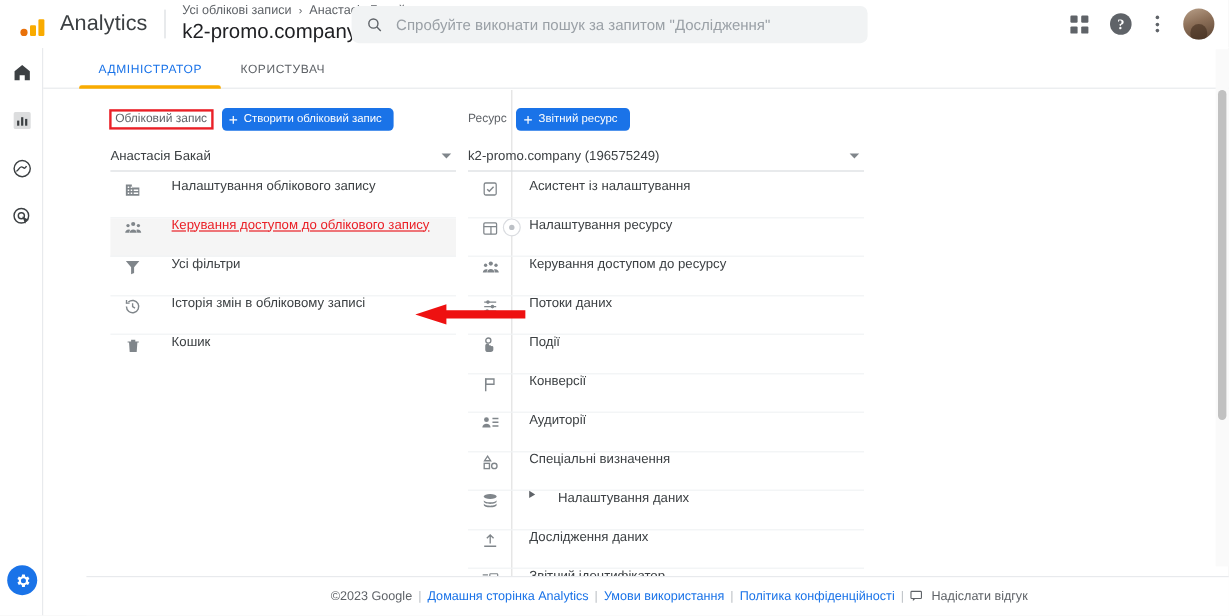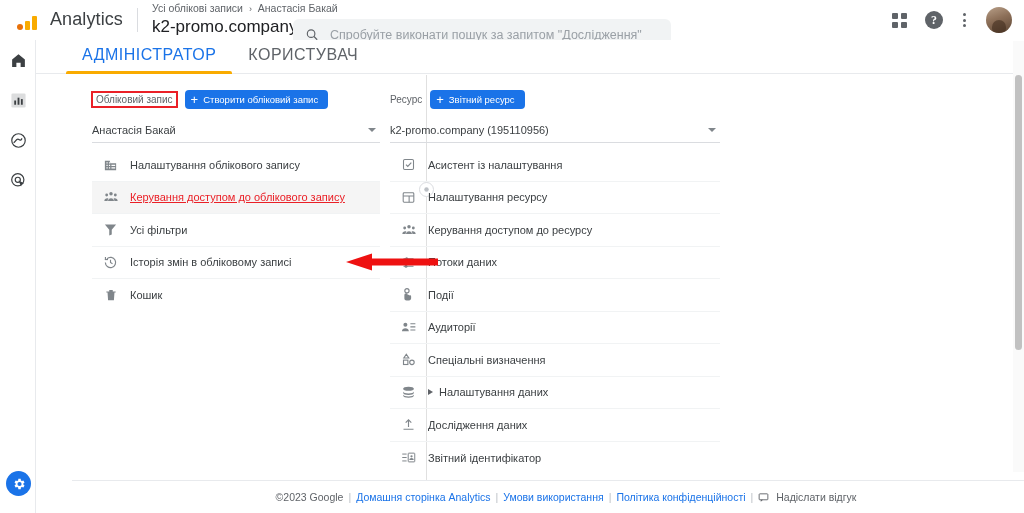--- a/index.html
+++ b/index.html
@@ -27,21 +27,21 @@
   .vdiv { width:1px; height:24px; background:#dadce0; margin:0 14px; }
   .crumbwrap { display:flex; flex-direction:column; justify-content:center; }
   .crumb { font-size:10.5px; color:#5f6368; line-height:13px; white-space:nowrap; }
   .crumb .sep { margin:0 3px; font-size:9px; }
   .acctname { font-size:17px; color:#202124; line-height:21px; white-space:nowrap;
               display:flex; align-items:center; gap:4px; cursor:pointer; }
   .caret-dn { width:0;height:0;border-left:4px solid transparent;border-right:4px solid transparent;
               border-top:5px solid #5f6368; display:inline-block; margin-top:3px;}
 
   .searchbox {
-    position:absolute; left:293px; top:19px; width:378px; height:31px;
+    position:absolute; left:293px; top:5px; width:430px; height:31px;
     background:#f1f3f4; border-radius:6px; display:flex; align-items:center;
     padding:0 12px; gap:11px; cursor:text;justify-content:space-between;
   }
   .searchbox input {
     border:none; outline:none; background:transparent; width:100%;
     font-size:12.5px; color:#5f6368; font-family:"Liberation Sans", sans-serif;
   }
   .searchbox input::placeholder { color:#9aa0a6; }
 
   .topright { position:absolute; right:12px; top:0; height:40px;
@@ -68,21 +68,21 @@
   .rail-ico svg { display:block; }
   .gear-btn { position:absolute; left:6px; bottom:17px; width:25px;height:25px;
               border-radius:50%; background:#1a73e8; display:flex;align-items:center;
               justify-content:center; cursor:pointer;}
 
   
   .main { position:absolute; left:36px; top:40px; width:988px; height:473px;
           background:#fff; }
   .tabs { height:34px; display:flex; align-items:flex-end; gap:0;
           padding-left:30px; border-bottom:1px solid #e8eaed; }
-  .tab { font-size:16px; letter-spacing:.5px; padding:0 16px 9px 16px;
+  .tab { font-size:10px; letter-spacing:.5px; padding:0 16px 9px 16px;
          color:#5f6368; cursor:pointer; position:relative; }
   .tab.active { color:#1a73e8; }
   .tab.active::after { content:""; position:absolute; left:0; right:0; bottom:-1px;
                        height:3px; background:#f9ab00; border-radius:2px 2px 0 0; }
 
   .cols { position:absolute; top:35px; left:0; width:988px; height:405px;
           display:flex; }
   .col { position:relative; }
   .col-left { width:344px; padding-left:56px; padding-top:14px; }
   .col-right { width:340px; padding-left:10px; padding-top:14px; }
@@ -97,21 +97,21 @@
   .plus { font-size:13px; line-height:11px; font-weight:400; }
 
   .selector { margin-top:9px; height:25px; border-bottom:1px solid #dadce0;
               display:flex; align-items:center; justify-content:space-between;
               cursor:pointer; padding-right:4px; }
   .selector .val { font-size:11px; color:#3c4043; }
   .selector .tri { width:0;height:0;border-left:4px solid transparent;
                    border-right:4px solid transparent;border-top:4px solid #80868b; }
 
   .menu { margin-top:6px; }
-  .mrow { height:32.5px; display:flex; align-items:center; gap:11px;
+  .mrow { height:32.5px; display:flex; gap:24px;
           border-bottom:1px solid #f1f3f4; cursor:pointer; padding-left:10px; }
   .mrow:last-child { border-bottom:none; }
   .mrow .mlabel { font-size:11px; color:#3c4043; white-space:nowrap; }
   .mrow .mico { width:17px; height:17px; display:flex; align-items:center;
                 justify-content:center; flex:0 0 17px; }
   .mrow.highlighted { background:#f5f5f5; }
   .mrow.highlighted .mlabel { color:#ea2027;text-decoration:underline; }
   .sub-arrow { width:0;height:0;border-top:3.5px solid transparent;
                border-bottom:3.5px solid transparent;border-left:5px solid #5f6368;
                margin-right:-5px; }
@@ -311,21 +311,21 @@
 
       <div class="col col-right">
         <div class="colhead">
           <span class="lbl">Ресурс</span>
           <button class="createbtn">
             <span class="plus">+</span>
             <span>Звітний ресурс</span>
           </button>
         </div>
         <div class="selector">
-          <span class="val">k2-promo.company (195110956)</span>
+          <span class="val">k2-promo.company (196575249)</span>
           <span class="tri"></span>
         </div>
 
         <div class="menu">
 
           <div class="mrow">
             <span class="mico">
               <svg width="15" height="15" viewBox="0 0 24 24">
                 <rect x="4" y="4" width="16" height="16" rx="2" fill="none" stroke="#80868b" stroke-width="1.7"></rect>
                 <path fill="none" stroke="#80868b" stroke-width="1.9" d="M8 12.2l2.8 2.8L16.5 9"></path>
@@ -371,20 +371,29 @@
           <div class="mrow">
             <span class="mico">
               <svg width="15" height="15" viewBox="0 0 24 24">
                 <circle cx="9.5" cy="6" r="3.4" fill="none" stroke="#80868b" stroke-width="1.8"></circle>
                 <path fill="#80868b" d="M8 10c-1.6 0-2.6 1.4-2.6 3v5.2c0 1.8 1.5 3.2 3.4 3.2h4c2 0 3.4-1.5 3.4-3.3v-3c0-1-.8-1.8-1.8-1.8-.4 0-.8.1-1 .4-.2-.8-.9-1.3-1.7-1.3-.4 0-.8.1-1.1.4V12c0-1.1-.9-2-2-2z"></path>
               </svg>
             </span>
             <span class="mlabel">Події</span>
           </div>
 
+          <div class="mrow">
+            <span class="mico">
+              <svg width="15" height="15" viewBox="0 0 24 24">
+                <path stroke="#80868b" stroke-width="1.9" fill="none" d="M6 21V4"></path>
+                <path fill="none" stroke="#80868b" stroke-width="1.8" d="M6 4.5h11v7H6z"></path>
+              </svg>
+            </span>
+            <span class="mlabel">Конверсії</span>
+          </div>
 
           <div class="mrow">
             <span class="mico">
               <svg width="15" height="15" viewBox="0 0 24 24">
                 <circle cx="7" cy="7.5" r="3.2" fill="#80868b"></circle>
                 <path fill="#80868b" d="M1.5 18c0-3 2.5-5 5.5-5s5.5 2 5.5 5z"></path>
                 <path stroke="#80868b" stroke-width="1.8" d="M15 6h8M15 11h8M15 16h8"></path>
               </svg>
             </span>
             <span class="mlabel">Аудиторії</span>

